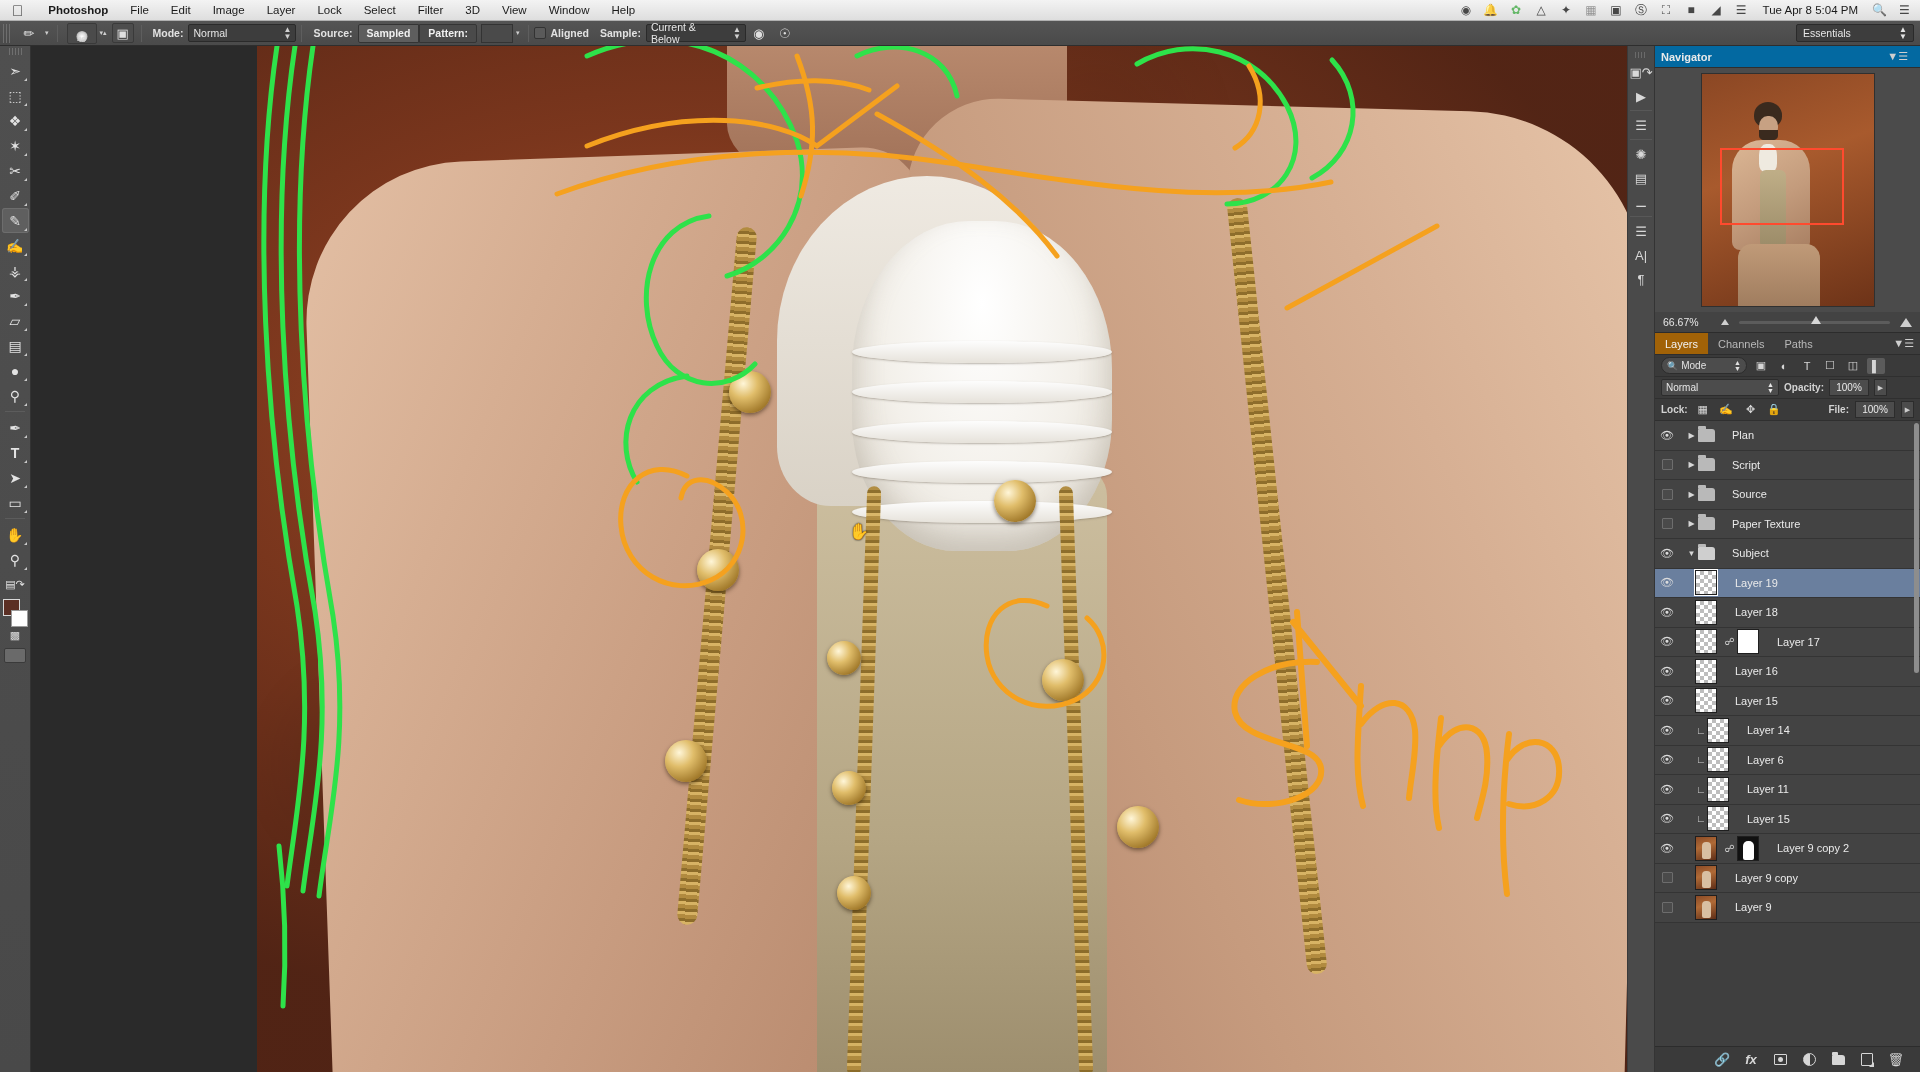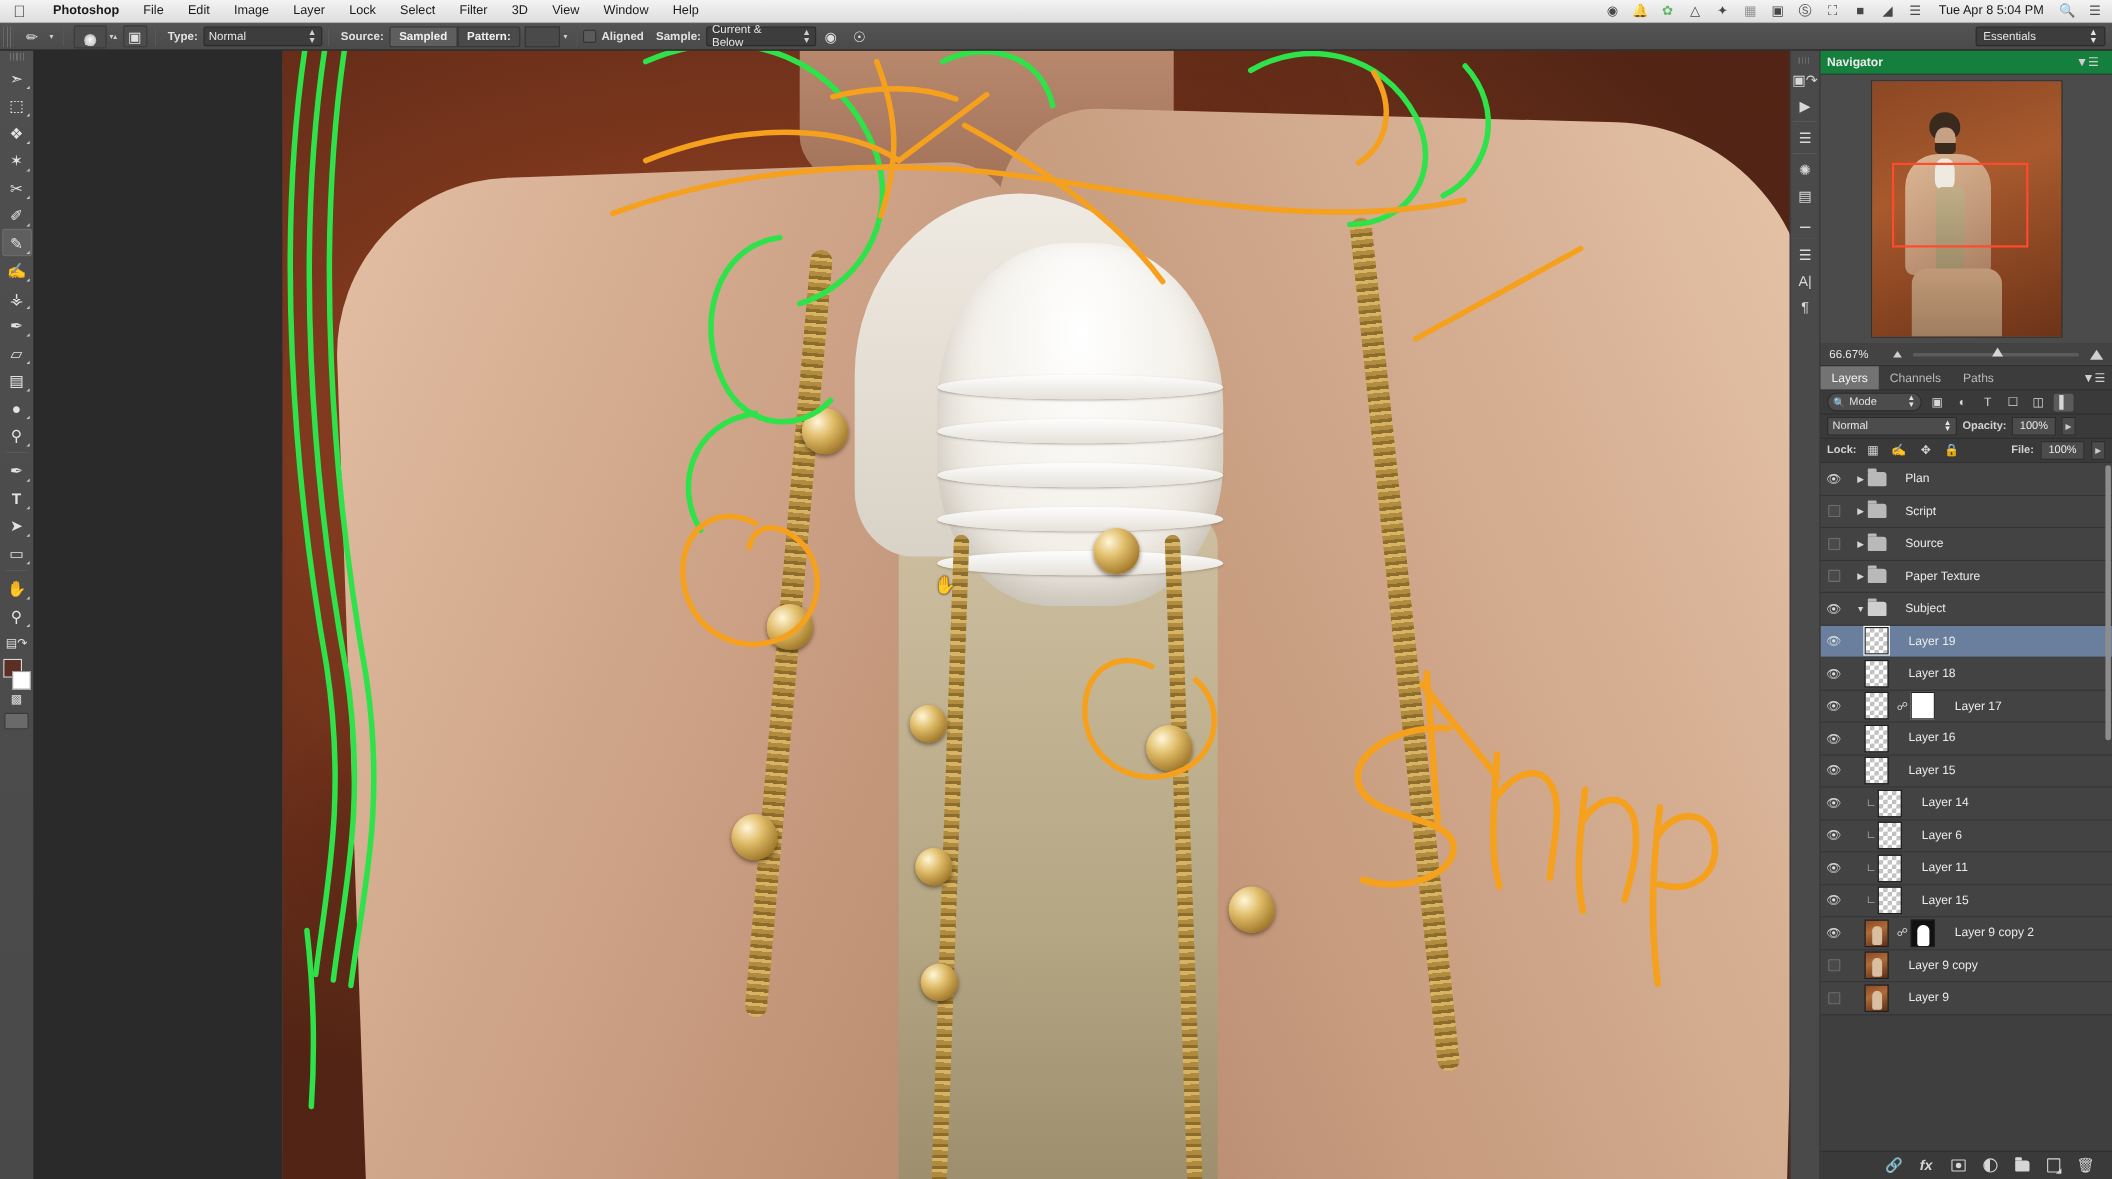--- a/index.html
+++ b/index.html
@@ -139,26 +139,26 @@
   #dock .dgrip { width:12px; height:6px; margin:3px 0 2px;
      background:repeating-linear-gradient(to right,#6a6a6a 0 1px,transparent 1px 3px); }
   .dicon { width:24px; height:24px; display:flex; align-items:center; justify-content:center;
      color:#d8d8d8; font-size:13px; }
   .dsep { width:22px; height:1px; background:#3b3b3b; border-bottom:1px solid #585858; margin:2px 0; }
 
   
   #panels { position:absolute; right:0; top:46px; width:265px; height:1026px;
      background:#3a3a3a; z-index:30; display:flex; flex-direction:column; }
 
-  .panelHdr { height:22px; background:#15803d; border-bottom:1px solid #2f2f2f;
+  .panelHdr { height:22px; background:#0369a1; border-bottom:1px solid #2f2f2f;
      display:flex; align-items:center; padding:0 6px;text-align:center; }
   .tabHdr { display:flex; align-items:stretch; height:22px; background:#3c3c3c;
      border-bottom:1px solid #2d2d2d; }
   .tabHdr .tab { padding:0 10px; display:flex; align-items:center; font-size:11px; color:#b9b9b9; }
-  .tabHdr .tab.active { background:#737373; color:#f2f2f2; }
+  .tabHdr .tab.active { background:#a16207; color:#f2f2f2; }
   .menuBurger { margin-left:auto; color:#cfcfcf; font-size:11px; padding-right:6px;
      display:flex; align-items:center; gap:2px; }
   .ptitle { font-size:11px; color:#eaeaea; font-weight:bold; }
 
   
   #navigator { background:#3a3a3a; border-bottom:1px solid #2c2c2c; }
   #navThumbWrap { height:244px; background:#4b4b4b; display:flex; align-items:center;
      justify-content:center; position:relative; }
   #navThumb { width:172px; height:232px; position:relative; overflow:hidden;
      background:linear-gradient(160deg,#8b4724,#a85a2d 40%,#6d3318);
@@ -290,21 +290,21 @@
   <div class="optIcon">✏</div>
   <div class="tinyArrow">▾</div>
   <div class="optSep"></div>
   <div class="brushPreview">
     <div class="dot"></div>
     <div class="sz">49</div>
   </div>
   <div class="tinyArrow">▾▴</div>
   <div class="optIcon" style="background:#4d4d4d;border:1px solid #3a3a3a;border-radius:2px;">▣</div>
   <div class="optSep"></div>
-  <span class="optLabel">Type:</span>
+  <span class="optLabel">Mode:</span>
   <div class="combo" style="width:108px;">
     <span class="cv">Normal</span>
     <span class="stepper">▲<br>▼</span>
   </div>
   <div class="optSep"></div>
   <span class="optLabel">Source:</span>
   <div class="segbtn first">Sampled</div>
   <div class="segbtn last">Pattern:</div>
   <div style="width:32px;height:19px;background:#4a4a4a;border:1px solid #333;margin-left:4px;"></div>
   <div class="tinyArrow">▾</div>

